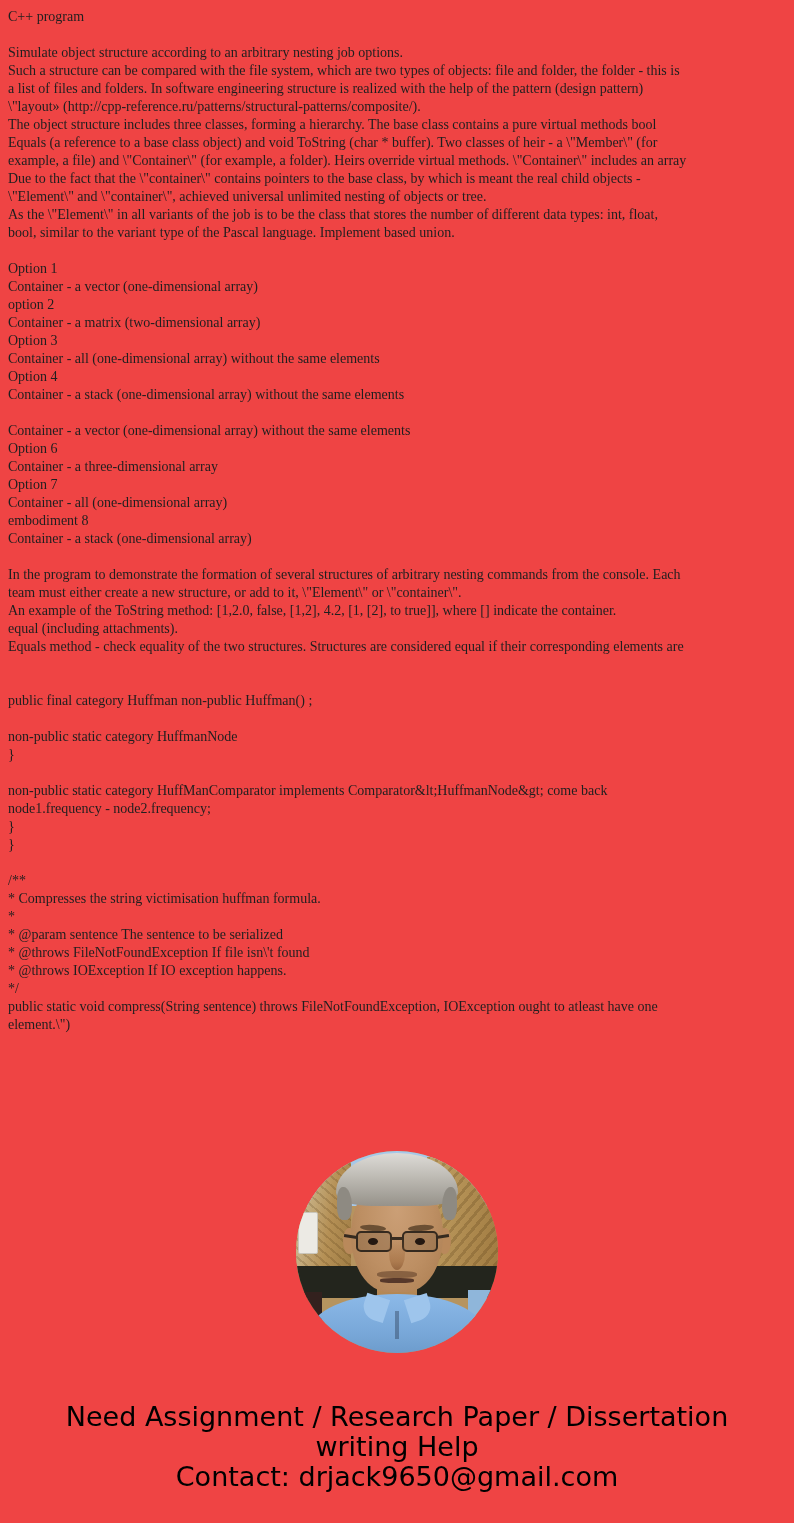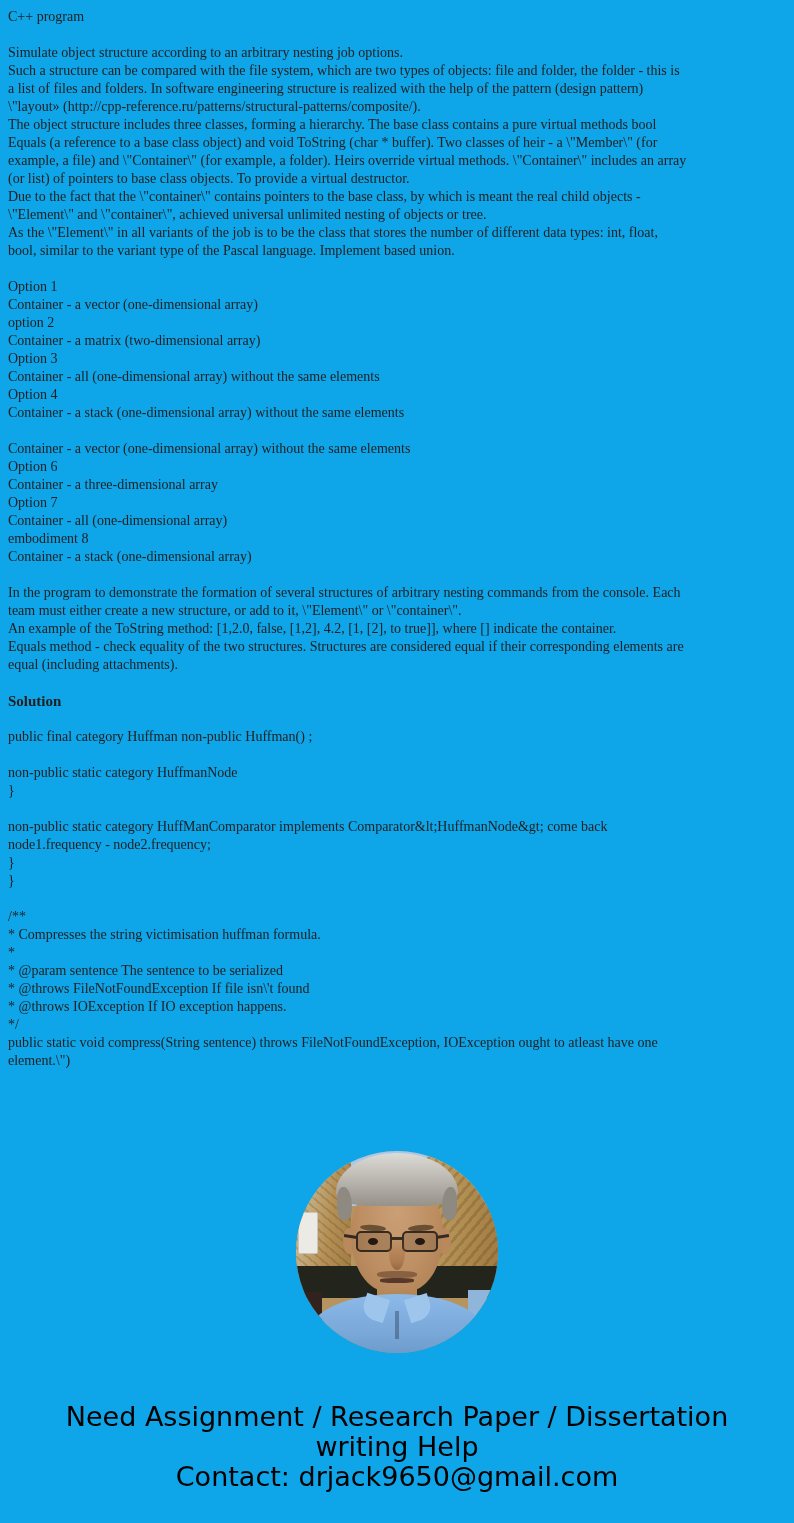--- a/index.html
+++ b/index.html
@@ -1,16 +1,16 @@
 <!DOCTYPE html>
 <html><head>
 <meta charset="utf-8">
 <style>
   html,body{margin:0;padding:0;background:#fff;}
-  .page{position:relative;width:794px;height:1523px;background:#0ea5e9;overflow:hidden;
+  .page{position:relative;width:794px;height:1523px;background:#ef4444;overflow:hidden;
         font-family:"Liberation Serif","DejaVu Serif",serif;color:#1f1f1f;}
   .doc{position:absolute;left:8px;top:8px;width:786px;height:1123px;overflow:hidden;}
   .ln{height:18px;line-height:18px;font-size:14px;white-space:nowrap;}
   .ln.solution{font-weight:bold;font-size:15px;}
   
   .avatar{position:absolute;left:296px;top:1151px;width:202px;height:202px;border-radius:50%;
           overflow:hidden;background:#b6945f;}
   .avatar div{position:absolute;}
   .av-sky{left:0;top:0;width:100%;height:27%;background:#a6c8e9;}
   .av-wall-l{left:0;top:5%;width:27%;height:57%;
@@ -68,21 +68,20 @@
   <div class="doc">
     <div class="ln">C++ program</div>
     <div class="ln"></div>
     <div class="ln">Simulate object structure according to an arbitrary nesting job options.</div>
     <div class="ln">Such a structure can be compared with the file system, which are two types of objects: file and folder, the folder - this is</div>
     <div class="ln">a list of files and folders. In software engineering structure is realized with the help of the pattern (design pattern)</div>
     <div class="ln">\"layout» (http://cpp-reference.ru/patterns/structural-patterns/composite/).</div>
     <div class="ln">The object structure includes three classes, forming a hierarchy. The base class contains a pure virtual methods bool</div>
     <div class="ln">Equals (a reference to a base class object) and void ToString (char * buffer). Two classes of heir - a \"Member\" (for</div>
     <div class="ln">example, a file) and \"Container\" (for example, a folder). Heirs override virtual methods. \"Container\" includes an array</div>
-    <div class="ln">(or list) of pointers to base class objects. To provide a virtual destructor.</div>
     <div class="ln">Due to the fact that the \"container\" contains pointers to the base class, by which is meant the real child objects -</div>
     <div class="ln">\"Element\" and \"container\", achieved universal unlimited nesting of objects or tree.</div>
     <div class="ln">As the \"Element\" in all variants of the job is to be the class that stores the number of different data types: int, float,</div>
     <div class="ln">bool, similar to the variant type of the Pascal language. Implement based union.</div>
     <div class="ln"></div>
     <div class="ln">Option 1</div>
     <div class="ln">Container - a vector (one-dimensional array)</div>
     <div class="ln">option 2</div>
     <div class="ln">Container - a matrix (two-dimensional array)</div>
     <div class="ln">Option 3</div>
@@ -94,24 +93,23 @@
     <div class="ln">Option 6</div>
     <div class="ln">Container - a three-dimensional array</div>
     <div class="ln">Option 7</div>
     <div class="ln">Container - all (one-dimensional array)</div>
     <div class="ln">embodiment 8</div>
     <div class="ln">Container - a stack (one-dimensional array)</div>
     <div class="ln"></div>
     <div class="ln">In the program to demonstrate the formation of several structures of arbitrary nesting commands from the console. Each</div>
     <div class="ln">team must either create a new structure, or add to it, \"Element\" or \"container\".</div>
     <div class="ln">An example of the ToString method: [1,2.0, false, [1,2], 4.2, [1, [2], to true]], where [] indicate the container.</div>
+    <div class="ln">equal (including attachments).</div>
     <div class="ln">Equals method - check equality of the two structures. Structures are considered equal if their corresponding elements are</div>
-    <div class="ln">equal (including attachments).</div>
     <div class="ln"></div>
-    <div class="ln solution">Solution</div>
     <div class="ln"></div>
     <div class="ln">public final category Huffman non-public Huffman() ;</div>
     <div class="ln"></div>
     <div class="ln">non-public static category HuffmanNode</div>
     <div class="ln">}</div>
     <div class="ln"></div>
     <div class="ln">non-public static category HuffManComparator implements Comparator&amp;lt;HuffmanNode&amp;gt; come back</div>
     <div class="ln">node1.frequency - node2.frequency;</div>
     <div class="ln">}</div>
     <div class="ln">}</div>

